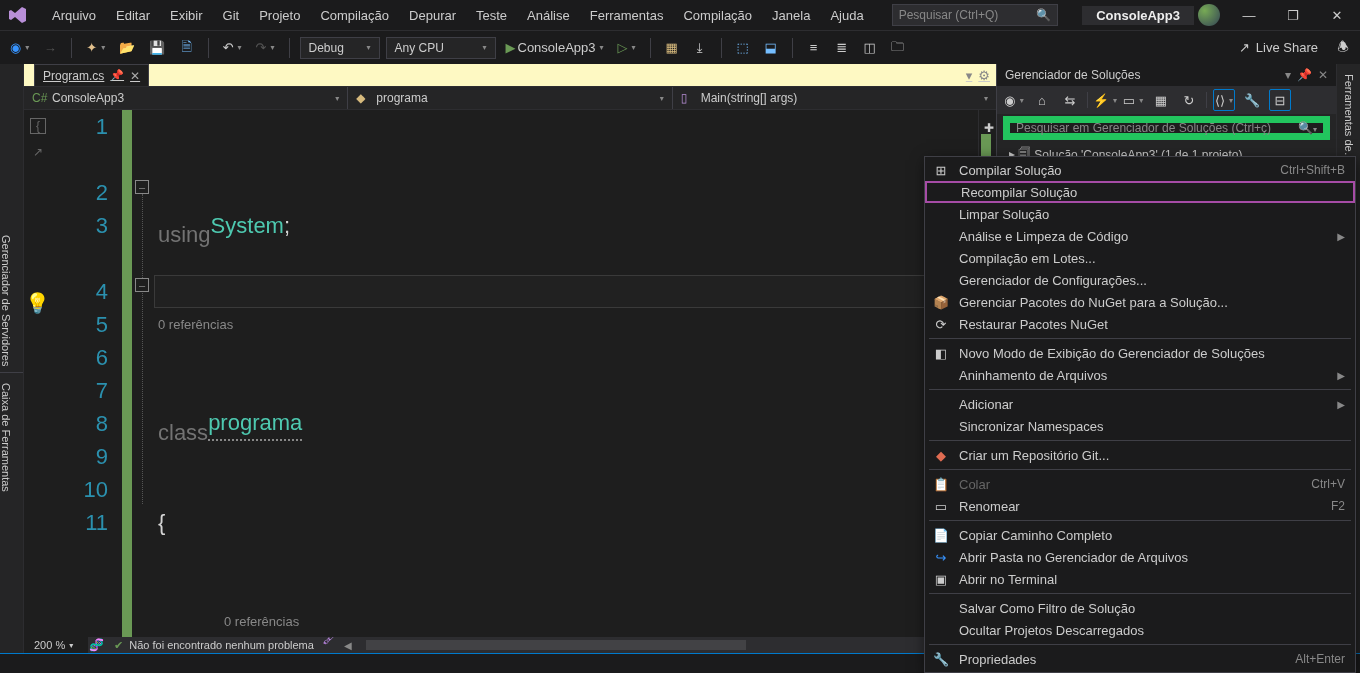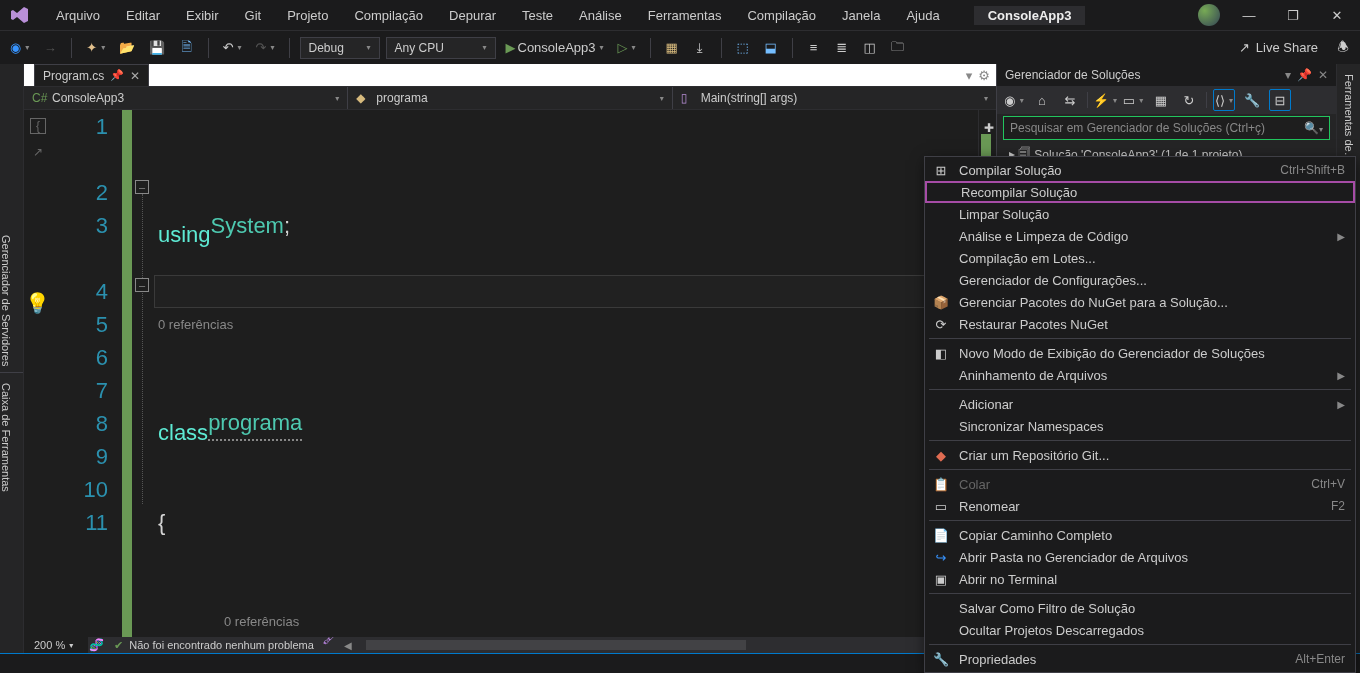--- a/index.html
+++ b/index.html
@@ -1,21 +1,21 @@
 <!DOCTYPE html>
 <html><head>
 <meta charset="utf-8">
 <style>
 * { margin:0; padding:0; box-sizing:border-box; font-family:"Segoe UI",Tahoma,sans-serif; -webkit-font-smoothing:antialiased; }
 html,body { width:1360px; height:673px; overflow:hidden; background:#1e1e1e; color:#ccc; font-size:13px; user-select:none; }
 
 
 .titlebar { height:30px; background:#1b1b1c; display:flex; align-items:center; padding:0 8px; gap:4px; }
 .vs-logo { width:24px; height:24px; display:flex; align-items:center; justify-content:center; }
-.menubar { display:flex; gap:6px; margin-left:10px; }
+.menubar { display:flex; gap:0; margin-left:10px; }
 .menubar span { padding:6px 10px; color:#ccc; cursor:pointer; font-size:13px; }
 .searchbox { margin-left:14px; width:210px; height:22px; background:#2d2d30; border:1px solid #3f3f46; display:flex; align-items:center; padding:0 6px; color:#888; font-size:12px; }
 .searchbox .mag { margin-left:auto; color:#aaa; }
 .appname { margin-left:20px; background:#2d2d30; padding:2px 14px; font-weight:600; color:#eee; font-size:13px; }
 .title-right { margin-left:auto; display:flex; align-items:center; gap:14px; }
 .avatar { width:22px; height:22px; border-radius:50%; background:radial-gradient(circle at 30% 30%,#7a5,#345); }
 .winbtn { width:30px; height:22px; display:flex; align-items:center; justify-content:center; color:#ccc; }
 
 
 .toolbar { height:34px; background:#1b1b1c; display:flex; align-items:center; padding:0 6px; gap:6px; border-top:1px solid #2d2d30; }
@@ -30,42 +30,42 @@
 
 .side-gutter-l { position:absolute; left:0; top:64px; width:24px; bottom:20px; background:#252526; border-right:1px solid #2d2d30; display:flex; justify-content:center; }
 .side-gutter-l .vtext { writing-mode:vertical-lr; font-size:11px; color:#ccc; padding-top:10px; white-space:nowrap; }
 .side-gutter-l .vtext2 { writing-mode:vertical-lr; font-size:11px; color:#ccc; padding-top:10px; white-space:nowrap; margin-top:6px; border-top:1px solid #3f3f46; }
 .side-gutter-r { position:absolute; right:0; top:64px; width:24px; bottom:20px; background:#252526; border-left:1px solid #2d2d30; display:flex; justify-content:center; }
 .side-gutter-r .vtext { writing-mode:vertical-lr; font-size:11px; color:#ccc; padding-top:10px; }
 
 
 .main { position:absolute; left:24px; right:24px; top:64px; bottom:20px; display:flex; }
 .editor-col { flex:1; display:flex; flex-direction:column; min-width:0; background:#1e1e1e; }
-.file-tabs { height:22px; background:#ffffff; display:flex; align-items:center; padding-left:10px; }
+.file-tabs { height:22px; background:#fef9c3; display:flex; align-items:center; padding-left:10px;text-decoration:underline; }
 .file-tab { height:22px; background:#1e1e1e; border-top:1px solid #3f3f46; border-left:1px solid #3f3f46; border-right:1px solid #3f3f46; padding:0 8px; display:flex; align-items:center; gap:6px; font-size:12px; color:#ccc; }
 .pin { color:#888; font-size:11px; }
 .file-tab .close { font-size:12px; color:#aaa; }
 .file-tabs-gear { margin-left:auto; display:flex; gap:6px; padding-right:6px; color:#888; }
 .nav-row { height:24px; background:#252526; border-top:1px solid #2d2d30; border-bottom:1px solid #2d2d30; display:flex; align-items:center; font-size:12px; }
 .nav-cell { flex:1; display:flex; align-items:center; padding:0 8px; gap:6px; border-right:1px solid #3f3f46; height:100%; }
 .nav-cell .drop { margin-left:auto; font-size:8px; color:#888; }
 .nav-ico { width:14px; height:14px; display:inline-block; }
 .code-area { flex:1; display:flex; background:#1e1e1e; font-family:Consolas,monospace; font-size:22px; line-height:33px; overflow:hidden; position:relative; }
 .outline-col { width:28px; background:#1e1e1e; display:flex; flex-direction:column; align-items:center; color:#666; padding-top:2px; gap:0; }
 .brace-track { margin-top:2px; width:16px; height:16px; border:1px solid #666; display:flex; align-items:center; justify-content:center; font-size:12px; }
 .ln-col { width:70px; text-align:right; padding-right:14px; color:#2b91af; font-size:22px; }
 .ln-col div { height:33px; }
 .bar-col { width:10px; background:#6a9955; }
 .fold-col { width:22px; position:relative; }
 .fold-col .minus { position:absolute; left:3px; width:14px; height:14px; border:1px solid #888; color:#888; font-size:11px; display:flex; align-items:center; justify-content:center; background:#1e1e1e; }
 .fold-col .vline { position:absolute; left:10px; width:0; border-left:1px dotted #555; }
 .code-col { flex:1; padding-left:4px; position:relative; white-space:pre; color:#d4d4d4; min-width:0; overflow:hidden; }
 .code-col .row { height:33px; display:flex; align-items:center; }
 .ref { font-size:13px; color:#888; font-family:"Segoe UI",sans-serif; }
-.kw { color:#5eead4;margin-top:18px; }
+.kw { color:#737373;margin-top:18px; }
 .cls { color:#4ec9b0; }
 .underline-dots { border-bottom:2px dotted #888; }
 .lightbulb { position:absolute; left:3px; color:#ffd54a; font-size:20px; }
 .hl-line { position:absolute; left:0; right:0; height:33px; background:rgba(255,255,255,0.015); border:1px solid #3a3a3a; }
 
 .right-margin { width:18px; background:#1e1e1e; border-left:1px solid #2d2d30; position:relative; }
 .right-margin .plus { position:absolute; top:2px; right:2px; color:#ccc; font-size:12px; }
 .right-margin .mark { position:absolute; left:2px; width:10px; height:22px; background:#6a9955; top:24px; }
 
 .scroll-h { height:16px; background:#2d2d30; display:flex; align-items:center;justify-content:flex-end; }
@@ -74,21 +74,21 @@
 .scroll-track { flex:1; position:relative; height:16px; }
 .scroll-thumb { position:absolute; left:10px; width:380px; top:3px; height:10px; background:#424245; }
 .scroll-arrow { width:16px; text-align:center; color:#888; font-size:10px; }
 
 
 .soln-col { width:340px; background:#252526; border-left:1px solid #3f3f46; display:flex; flex-direction:column; }
 .soln-title { height:22px; background:#1b1b1c; display:flex; align-items:center; padding:0 8px; font-size:12px; color:#ccc;justify-content:flex-end; }
 .soln-title .icons { margin-left:auto; display:flex; gap:6px; color:#888; font-size:12px; }
 .soln-tb { height:28px; background:#2d2d30; display:flex; align-items:center; padding:0 6px; gap:6px; }
 .soln-tb .tbtn { height:22px; width:22px; }
-.soln-search { height:24px; background:#1e1e1e; margin:2px 6px; border:1px solid #22c55e; display:flex; align-items:center; padding:0 6px; font-size:12px; color:#888; }
+.soln-search { height:24px; background:#1e1e1e; margin:2px 6px; border:7px solid #22c55e; display:flex; align-items:center; padding:0 6px; font-size:12px; color:#888; }
 .soln-search .mag { margin-left:auto; }
 .soln-tree { flex:1; padding:4px 6px; font-size:12px; color:#ccc; }
 .soln-row { display:flex; align-items:center; gap:4px; height:18px; padding-left:6px; }
 
 
 .ctx-menu { position:absolute; left:924px; top:156px; width:432px; background:#1b1b1c; border:1px solid #3f3f46; box-shadow:2px 4px 14px rgba(0,0,0,.6); z-index:100; font-size:13px; padding:2px 0; }
 .ctx-item { height:22px; display:flex; align-items:center; padding:0 10px 0 6px; color:#ccc; gap:8px; position:relative; }
 .ctx-item.disabled { color:#666; }
 .ctx-ico { width:20px; display:flex; align-items:center; justify-content:center; font-size:13px; }
 .ctx-lbl { flex:1; white-space:nowrap; overflow:hidden; text-overflow:ellipsis; }
@@ -121,20 +121,24 @@
     <span>Git</span>
     <span>Projeto</span>
     <span>Compilação</span>
     <span>Depurar</span>
     <span>Teste</span>
     <span>Análise</span>
     <span>Ferramentas</span>
     <span>Compilação</span>
     <span>Janela</span>
     <span>Ajuda</span>
+  </div>
+  <div class="searchbox">
+    <span>Pesquisar (Ctrl+Q)</span>
+    <span class="mag">🔍</span>
   </div>
   <div class="appname">ConsoleApp3</div>
   <div class="title-right">
     <div class="avatar"></div>
     <div class="winbtn">―</div>
     <div class="winbtn">❐</div>
     <div class="winbtn">✕</div>
   </div>
 </div>
 

